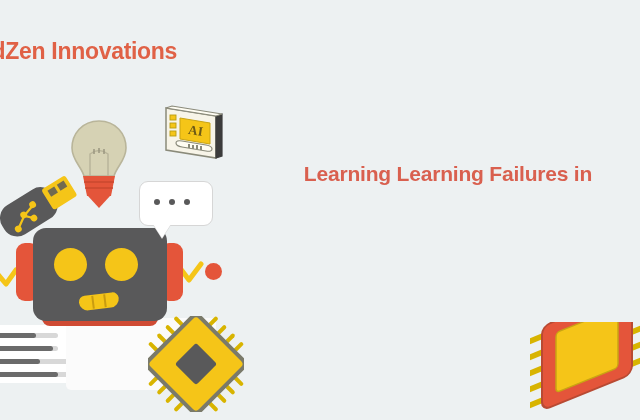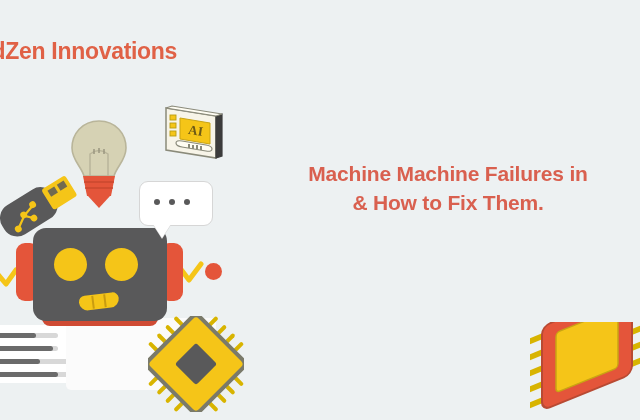--- a/index.html
+++ b/index.html
@@ -183,22 +183,21 @@
   #cpu { left: 530px; top: 322px; z-index: 5; }
 </style>
 </head>
 <body>
 
 <div id="stage">
 
   <div id="brand">oudZen Innovations</div>
 
   <div id="headline">
-    <span class="l">Machine Machine Failures in</span>
-    <span class="l">&amp; How to Fix Them.</span>
+    <span class="l">Learning Learning Failures in</span>
   </div>
 
   <div class="art" id="doc-card">
 
     <div class="track" style="left:14px; top:8px; width:60px"></div>
     <div class="row" style="top:8px;  width:38px"></div>
 
     <div class="track" style="left:14px; top:21px; width:60px"></div>
     <div class="row" style="top:21px; width:55px"></div>
 

